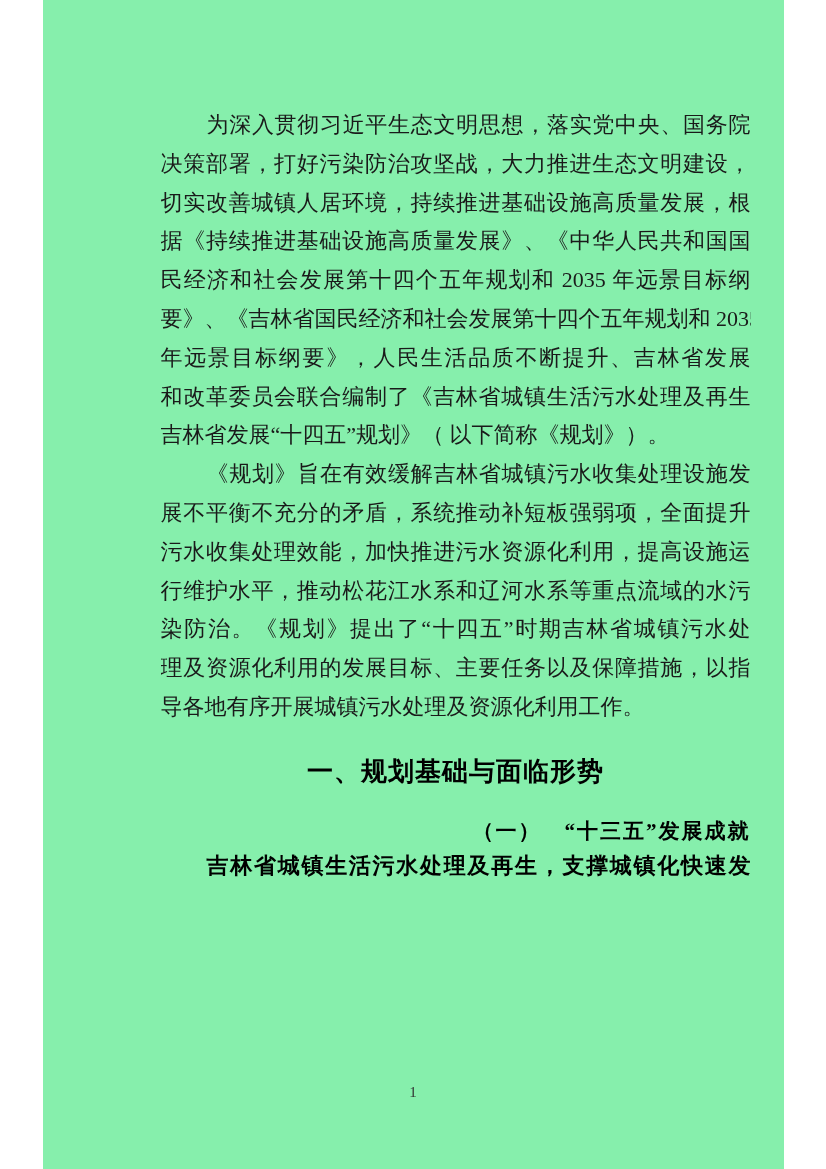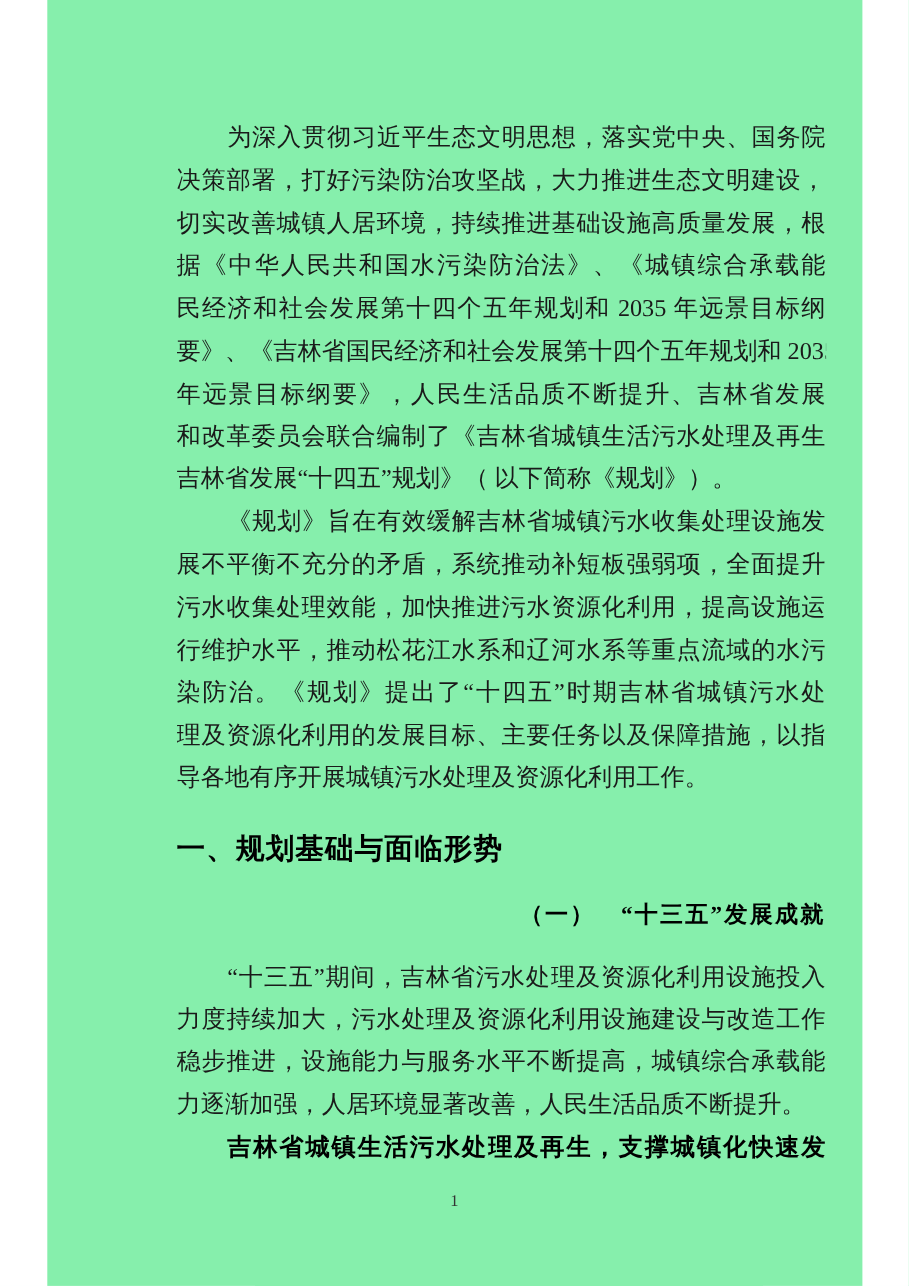--- a/index.html
+++ b/index.html
@@ -37,21 +37,21 @@
   .line.first { text-indent: 46px; }
   .line.end   { text-align-last: left; -moz-text-align-last: left; }
   .para.bold .line { font-weight: bold; color: #000000; }
   .h1 {
     margin: 27px 0 0 0;
     font-family: "Liberation Sans", "DejaVu Sans", sans-serif;
     font-weight: bold;
     font-size: 26px;
     line-height: 34px;
     height: 34px;
-    text-align: left;
+    text-align: center;
     color: #000000;
     letter-spacing: 1px;
   }
   .h2 {
     margin: 27px 0 0 0;
     font-family: "Liberation Serif", "DejaVu Serif", serif;
     font-weight: bold;
     font-size: 21px;
     line-height: 32px;
     height: 32px;
@@ -74,47 +74,41 @@
 </head>
 <body>
 
 <div class="page">
   <div class="body-text">
 
     <div class="para">
       <div class="line first">为深入贯彻习近平生态文明思想，落实党中央、国务院</div>
       <div class="line">决策部署，打好污染防治攻坚战，大力推进生态文明建设，</div>
       <div class="line">切实改善城镇人居环境，持续推进基础设施高质量发展，根</div>
-      <div class="line">据《中华人民共和国水污染防治法》、《城镇综合承载能</div>
+      <div class="line">据《持续推进基础设施高质量发展》、《中华人民共和国国</div>
       <div class="line">民经济和社会发展第十四个五年规划和 2035 年远景目标纲</div>
       <div class="line">要》、《吉林省国民经济和社会发展第十四个五年规划和 2035</div>
       <div class="line">年远景目标纲要》，人民生活品质不断提升、吉林省发展</div>
       <div class="line">和改革委员会联合编制了《吉林省城镇生活污水处理及再生</div>
       <div class="line end">吉林省发展“十四五”规划》（ 以下简称《规划》）。</div>
     </div>
 
     <div class="para">
       <div class="line first">《规划》旨在有效缓解吉林省城镇污水收集处理设施发</div>
       <div class="line">展不平衡不充分的矛盾，系统推动补短板强弱项，全面提升</div>
       <div class="line">污水收集处理效能，加快推进污水资源化利用，提高设施运</div>
       <div class="line">行维护水平，推动松花江水系和辽河水系等重点流域的水污</div>
       <div class="line">染防治。《规划》提出了“十四五”时期吉林省城镇污水处</div>
       <div class="line">理及资源化利用的发展目标、主要任务以及保障措施，以指</div>
       <div class="line end">导各地有序开展城镇污水处理及资源化利用工作。</div>
     </div>
 
     <div class="h1">一、规划基础与面临形势</div>
     <div class="h2">（一）　“十三五”发展成就</div>
 
-    <div class="para after-h2">
-      <div class="line first">“十三五”期间，吉林省污水处理及资源化利用设施投入</div>
-      <div class="line">力度持续加大，污水处理及资源化利用设施建设与改造工作</div>
-      <div class="line">稳步推进，设施能力与服务水平不断提高，城镇综合承载能</div>
-      <div class="line end">力逐渐加强，人居环境显著改善，人民生活品质不断提升。</div>
-    </div>
 
     <div class="para bold">
       <div class="line first">吉林省城镇生活污水处理及再生，支撑城镇化快速发</div>
     </div>
 
   </div>
 
   <div class="page-number">1</div>
 </div>
 

